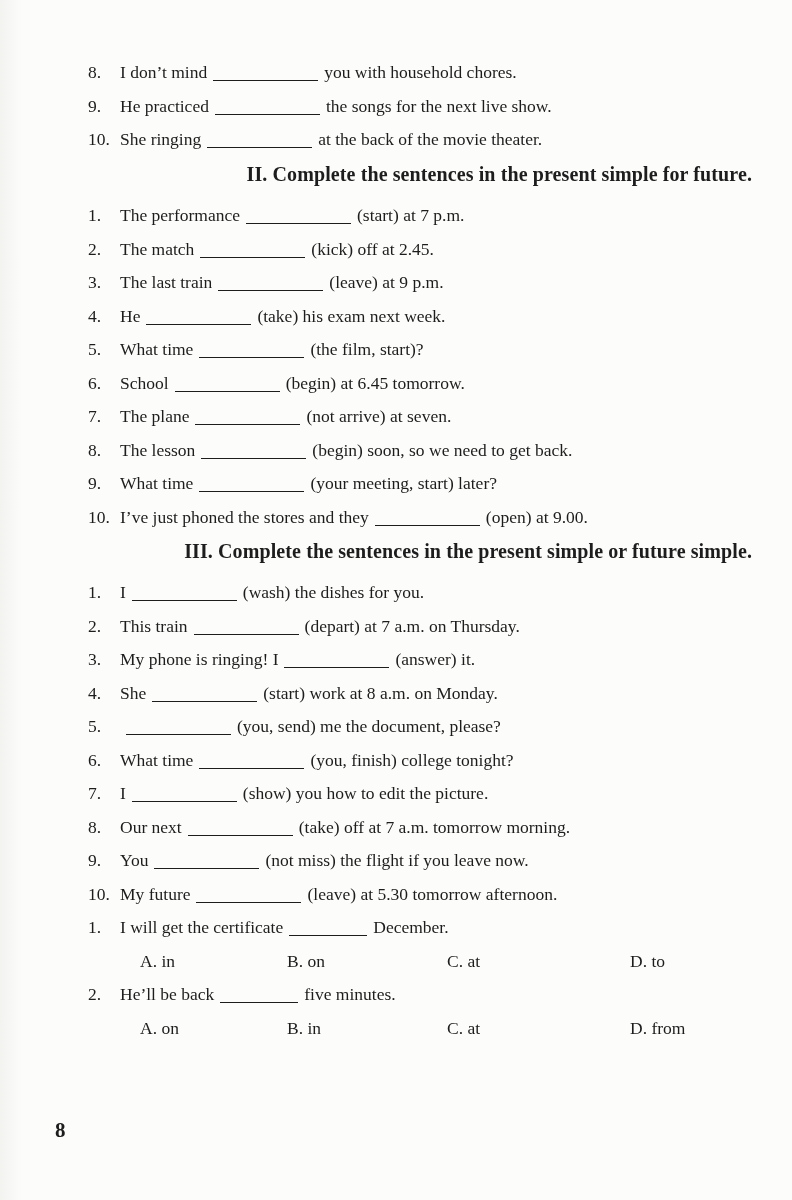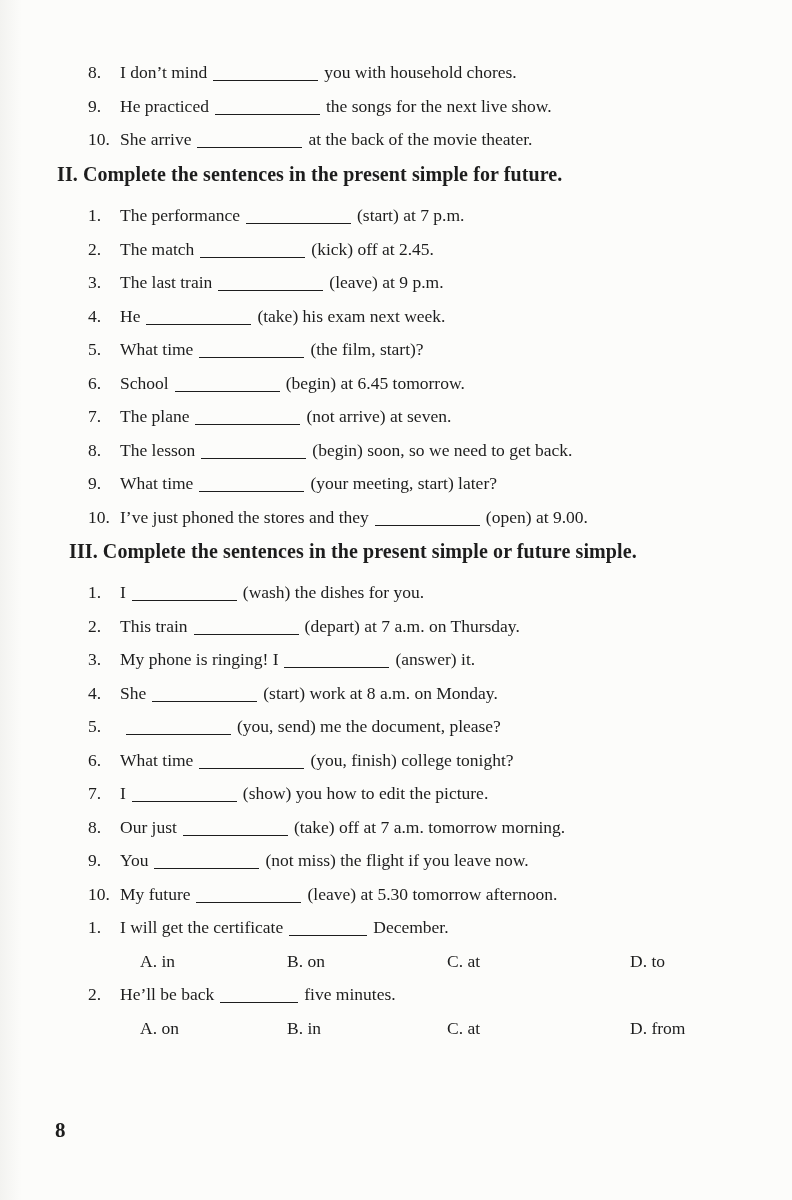--- a/index.html
+++ b/index.html
@@ -24,20 +24,21 @@
     pointer-events: none;
   }
   .content {
     padding: 62px 40px 0 57px;
   }
   .section-title {
     font-size: 20px;
     line-height: 22px;
     font-weight: 700;
     letter-spacing: 0.1px;
+    text-align: right;
   }
   .title-2 { margin: 14px 0 20px 0; }
   .title-3 { margin: 10px 0 20px 12px; }
   .title-4 { margin: 8px 0 19px 0; }
   .item {
     display: flex;
     align-items: baseline;
     font-size: 17.5px;
     line-height: 20px;
     margin: 0 0 13.5px 0;
@@ -89,21 +90,21 @@
   <div class="item">
     <span class="num">8.</span>
     <span class="text"><span>I don’t mind</span><span class="blank"></span><span>you with household chores.</span></span>
   </div>
   <div class="item">
     <span class="num">9.</span>
     <span class="text"><span>He practiced</span><span class="blank"></span><span>the songs for the next live show.</span></span>
   </div>
   <div class="item">
     <span class="num">10.</span>
-    <span class="text"><span>She arrive</span><span class="blank"></span><span>at the back of the movie theater.</span></span>
+    <span class="text"><span>She ringing</span><span class="blank"></span><span>at the back of the movie theater.</span></span>
   </div>
 
   <div class="section-title title-2">II. Complete the sentences in the present simple for future.</div>
 
   <div class="item">
     <span class="num">1.</span>
     <span class="text"><span>The performance</span><span class="blank"></span><span>(start) at 7 p.m.</span></span>
   </div>
   <div class="item">
     <span class="num">2.</span>
@@ -167,21 +168,21 @@
   <div class="item">
     <span class="num">6.</span>
     <span class="text"><span>What time</span><span class="blank"></span><span>(you, finish) college tonight?</span></span>
   </div>
   <div class="item">
     <span class="num">7.</span>
     <span class="text"><span>I</span><span class="blank"></span><span>(show) you how to edit the picture.</span></span>
   </div>
   <div class="item">
     <span class="num">8.</span>
-    <span class="text"><span>Our just</span><span class="blank"></span><span>(take) off at 7 a.m. tomorrow morning.</span></span>
+    <span class="text"><span>Our next</span><span class="blank"></span><span>(take) off at 7 a.m. tomorrow morning.</span></span>
   </div>
   <div class="item">
     <span class="num">9.</span>
     <span class="text"><span>You</span><span class="blank"></span><span>(not miss) the flight if you leave now.</span></span>
   </div>
   <div class="item">
     <span class="num">10.</span>
     <span class="text"><span>My future</span><span class="blank"></span><span>(leave) at 5.30 tomorrow afternoon.</span></span>
   </div>
 

